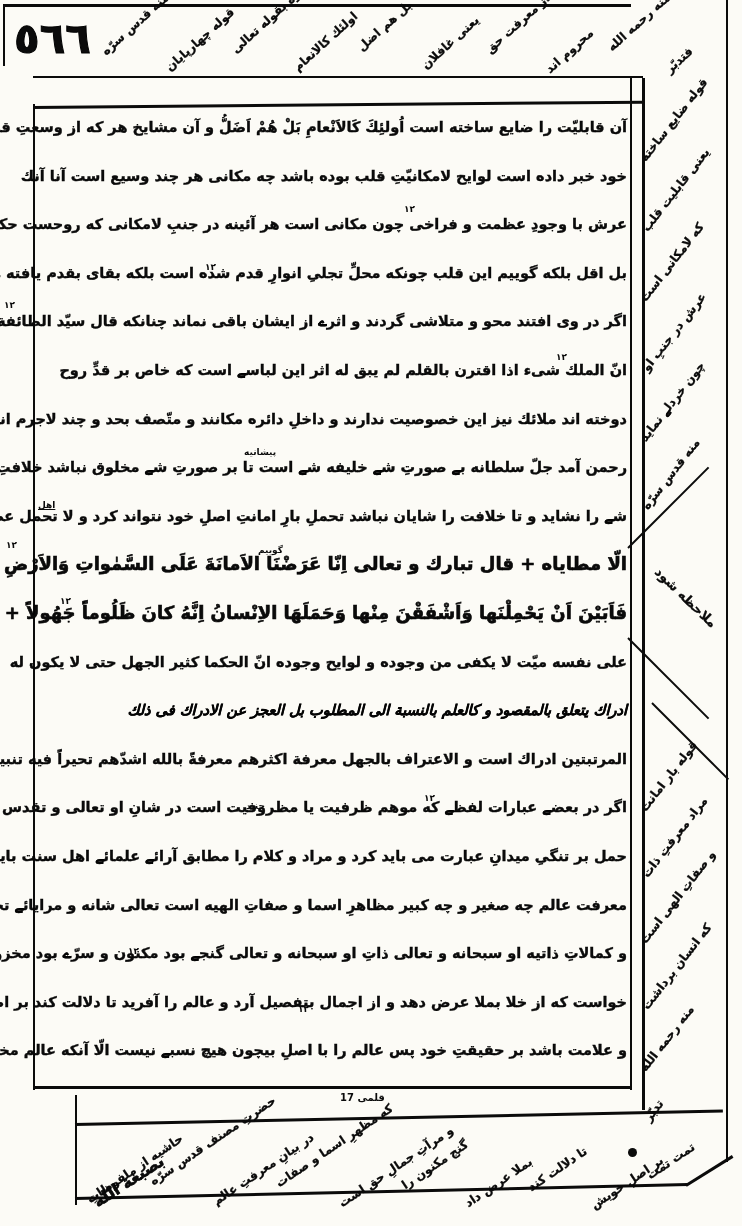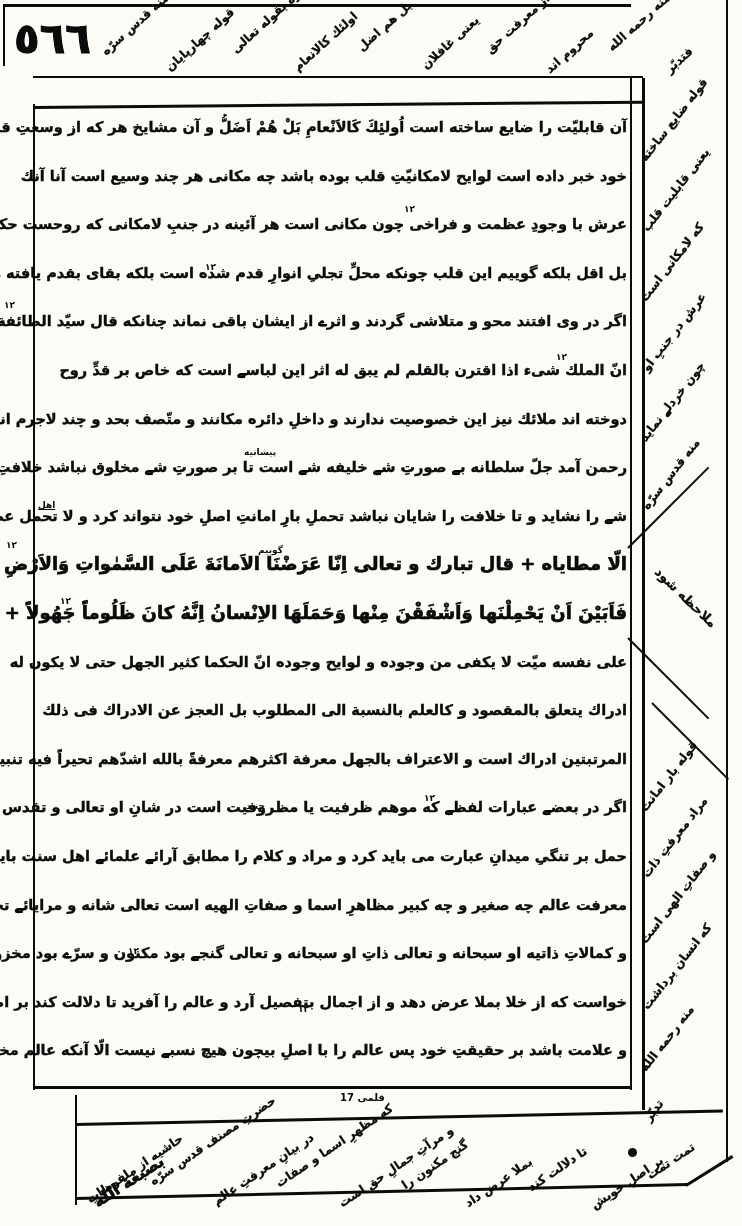--- a/index.html
+++ b/index.html
@@ -54,21 +54,21 @@
       <div class="bline" style="top: 204.2px;">عرش با وجودِ عظمت و فراخی چون مكانی است هر آئینه در جنبِ لامكانی كه روحست حكمِ خردلے دارد</div>
       <div class="bline" style="top: 252.8px;">بل اقل بلكه گوییم این قلب چونكه محلِّ تجلیِ انوارِ قدم شده است بلكه بقای بقدم یافته هم عرش و مافیها</div>
       <div class="bline" style="top: 301.4px;">اگر در وی افتند محو و متلاشی گردند و اثرے از ایشان باقی نماند چنانكه قال سیّد الطائفة فی هذا المقام</div>
       <div class="bline" style="top: 350px;">انّ الملك شیء اذا اقترن بالقلم لم یبق له اثر این لباسے است كه خاص بر قدِّ روح</div>
       <div class="bline" style="top: 398.6px;">دوخته اند ملائك نیز این خصوصیت ندارند و داخلِ دائره مكانند و متّصف بحد و چند لاجرم انسان خلیفه</div>
       <div class="bline" style="top: 447.2px;">رحمن آمد جلّ سلطانه بے صورتِ شے خلیفه شے است تا بر صورتِ شے مخلوق نباشد خلافتِ</div>
       <div class="bline" style="top: 495.8px;">شے را نشاید و تا خلافت را شایان نباشد تحملِ بارِ امانتِ اصلِ خود نتواند كرد و لا تحمل عطایا الملوك</div>
       <div class="bline emph" style="top: 544.4px;">الّا مطایاه + قال تبارك و تعالی اِنّا عَرَضْنَا الاَمانَةَ عَلَی السَّمٰواتِ وَالاَرْضِ وَالْجِبالِ</div>
       <div class="bline emph" style="top: 593px;">فَاَبَیْنَ اَنْ یَحْمِلْنَها وَاَشْفَقْنَ مِنْها وَحَمَلَهَا الاِنْسانُ اِنَّهُ كانَ ظَلُوماً جَهُولاً + كثیر الظلم</div>
       <div class="bline" style="top: 641.6px;">علی نفسه میّت لا یكفی من وجوده و لوایح وجوده انّ الحكما كثیر الجهل حتی لا یكون له</div>
-      <div class="bline" style="top: 690.2px;">ادراك یتعلق بالمقصود و كالعلم بالنسبة الی المطلوب بل العجز عن الادراك فی ذلك</div>
+      <div class="bline" style="top: 690.2px; font-style: italic;">ادراك یتعلق بالمقصود و كالعلم بالنسبة الی المطلوب بل العجز عن الادراك فی ذلك</div>
       <div class="bline" style="top: 738.8px;">المرتبتین ادراك است و الاعتراف بالجهل معرفة اكثرهم معرفةً بالله اشدّهم تحیراً فیه تنبیه</div>
       <div class="bline" style="top: 787.4px;">اگر در بعضے عبارات لفظے كه موهم ظرفیت یا مظروفیت است در شانِ او تعالی و تقدس واقع میشود</div>
       <div class="bline" style="top: 836px;">حمل بر تنگیِ میدانِ عبارت می باید كرد و مراد و كلام را مطابق آرائے علمائے اهل سنت باید دید</div>
       <div class="bline" style="top: 884.6px;">معرفت عالم چه صغیر و چه كبیر مظاهرِ اسما و صفاتِ الهیه است تعالی شانه و مرایائے تجلیاتِ</div>
       <div class="bline" style="top: 933.2px;">و كمالاتِ ذاتیه او سبحانه و تعالی ذاتِ او سبحانه و تعالی گنجے بود مكنون و سرّے بود مخزون</div>
       <div class="bline" style="top: 981.8px;">خواست كه از خلا بملا عرض دهد و از اجمال بتفصیل آرد و عالم را آفرید تا دلالت كند بر اصلِ خویش</div>
       <div class="bline" style="top: 1030.4px;">و علامت باشد بر حقیقتِ خود پس عالم را با اصلِ بیچون هیچ نسبے نیست الّا آنكه عالم مخلوقست او</div>
     </div>
 
   <div class="catchword" style="left:340px;top:1092px;position:absolute">قلمی 17</div>

